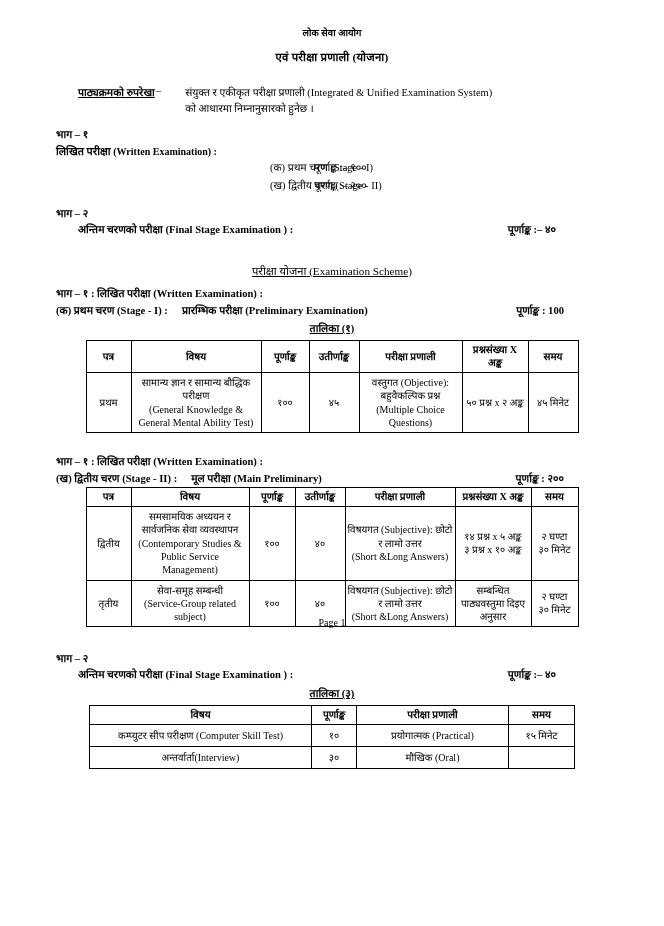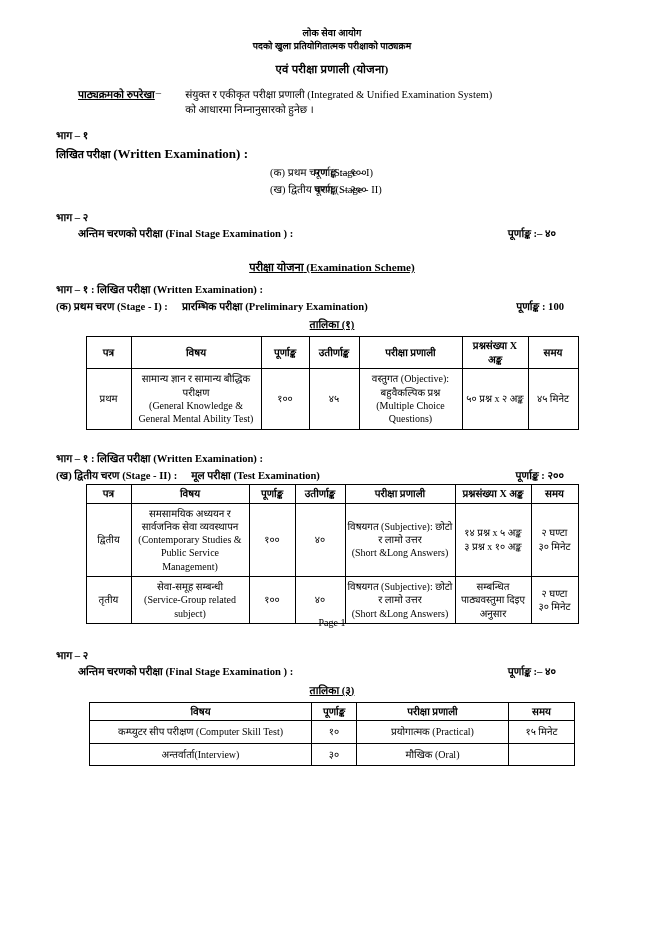--- a/index.html
+++ b/index.html
@@ -46,21 +46,21 @@
     font-weight: bold;
     font-size: 11.4px;
     margin-top: 11px;
     letter-spacing: 0.2px;
   }
 
   
   .outline-row {
     display: flex;
     align-items: flex-start;
-    margin-top: 10px;
+    margin-top: 21px;
   }
   .outline-label {
     font-weight: bold;
     font-size: 10.6px;
     white-space: nowrap;
     flex: 0 0 auto;
     padding-left: 22px;
   }
   .outline-label u { text-decoration: underline; }
   .outline-dash {
@@ -80,21 +80,21 @@
   .part-title {
     font-weight: bold;
     font-size: 10.6px;
     line-height: 1.5;
   }
   .part-heading {
     font-weight: bold;
     font-size: 10.8px;
     line-height: 1.5;
   }
-  .part-heading .en { font-size: 13px; }
+  .part-heading .en { font-size: 10px; }
 
   .stage-row {
     display: flex;
     align-items: baseline;
     line-height: 1.7;
     font-size: 10.5px;
   }
   .stage-row .stage-name {
     width: 258px;
     padding-left: 214px;
@@ -111,23 +111,23 @@
     justify-content: space-between;
     font-size: 10.6px;
     line-height: 1.6;
   }
   .final-row .final-name { font-weight: bold; padding-left: 22px;}
   .final-row .final-marks { font-weight: bold; padding-right: 52px; }
 
   
   .scheme-title {
     text-align: center;
-    font-weight: bold;
+    font-weight: normal;
     font-size: 11.2px;
-    margin-top: 16px;
+    margin-top: 24px;
     margin-bottom: 7px;
   }
   .scheme-title u { text-decoration: underline; }
 
   .sec-line {
     font-weight: bold;
     font-size: 10.6px;
     line-height: 1.62;
   }
   .sec-line-flex {
@@ -212,21 +212,20 @@
   .sp-top-2 { margin-top: 20px; }
   .sp-top-3 { margin-top: 24px; }
 </style>
 </head>
 <body>
 
 <div class="page">
 
   <div class="doc-header">
     <div class="hdr-line hdr-org">लोक सेवा आयोग</div>
-    <div class="hdr-line">पदको खुला प्रतियोगितात्मक परीक्षाको पाठ्यक्रम</div>
     <div class="hdr-sub">एवं परीक्षा प्रणाली (योजना)</div>
   </div>
 
   <div class="outline-row">
     <div class="outline-label">
       <u>पाठ्यक्रमको रुपरेखा</u>
     </div>
     <div class="outline-dash">–</div>
     <div class="outline-body">
       <div>संयुक्त र एकीकृत परीक्षा प्रणाली (Integrated &amp; Unified Examination System)</div>
@@ -314,21 +313,21 @@
         </td>
         <td>५० प्रश्न x २ अङ्क</td>
         <td>४५ मिनेट</td>
       </tr>
     </tbody>
   </table>
 
   <div class="sec-line sp-top-2">भाग – १ : लिखित परीक्षा (Written Examination) :</div>
   <div class="sec-line-flex">
     <span class="left">(ख) द्वितीय चरण (Stage - II) :</span>
-    <span class="mid">मूल परीक्षा (Test Examination)</span>
+    <span class="mid">मूल परीक्षा (Main Preliminary)</span>
     <span class="right">पूर्णाङ्क : २००</span>
   </div>
 
   <table class="ex t2">
     <colgroup>
         <col class="c1">
         <col class="c2">
         <col class="c3">
         <col class="c4">
         <col class="c5">

